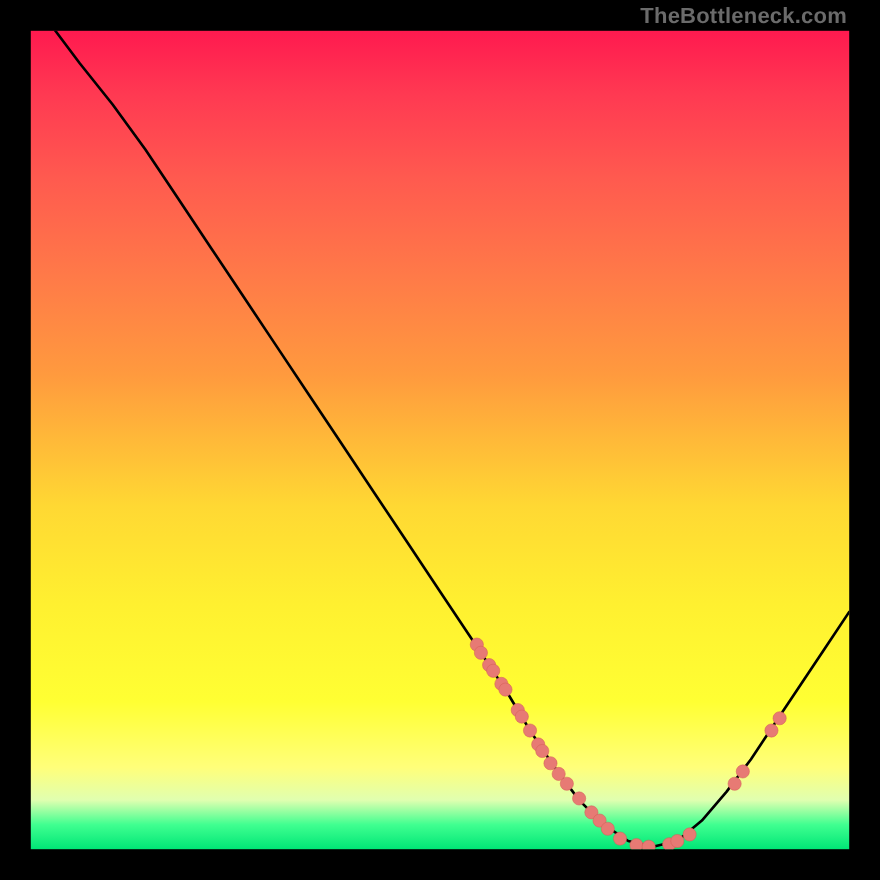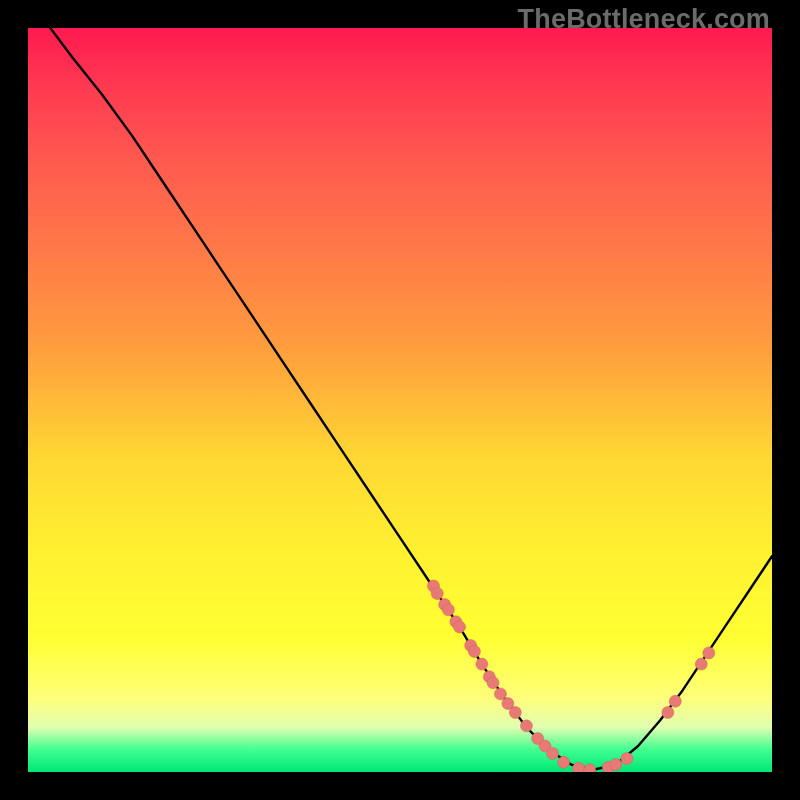--- a/index.html
+++ b/index.html
@@ -29,21 +29,21 @@
       #ffff7a 90%,
       #e0ffb0 94%,
       #40ff90 97%,
       #00e676 100%);
   }
   .watermark {
     position: absolute;
     top: 4px;
     right: 30px;
     color: #6b6b6b;
-    font-size: 27px;
+    font-size: 20px;
     font-weight: 600;
     letter-spacing: 0.2px;
     user-select: none;
   }
   svg {
     position: absolute;
     left: 0;
     top: 0;
   }
 </style>

